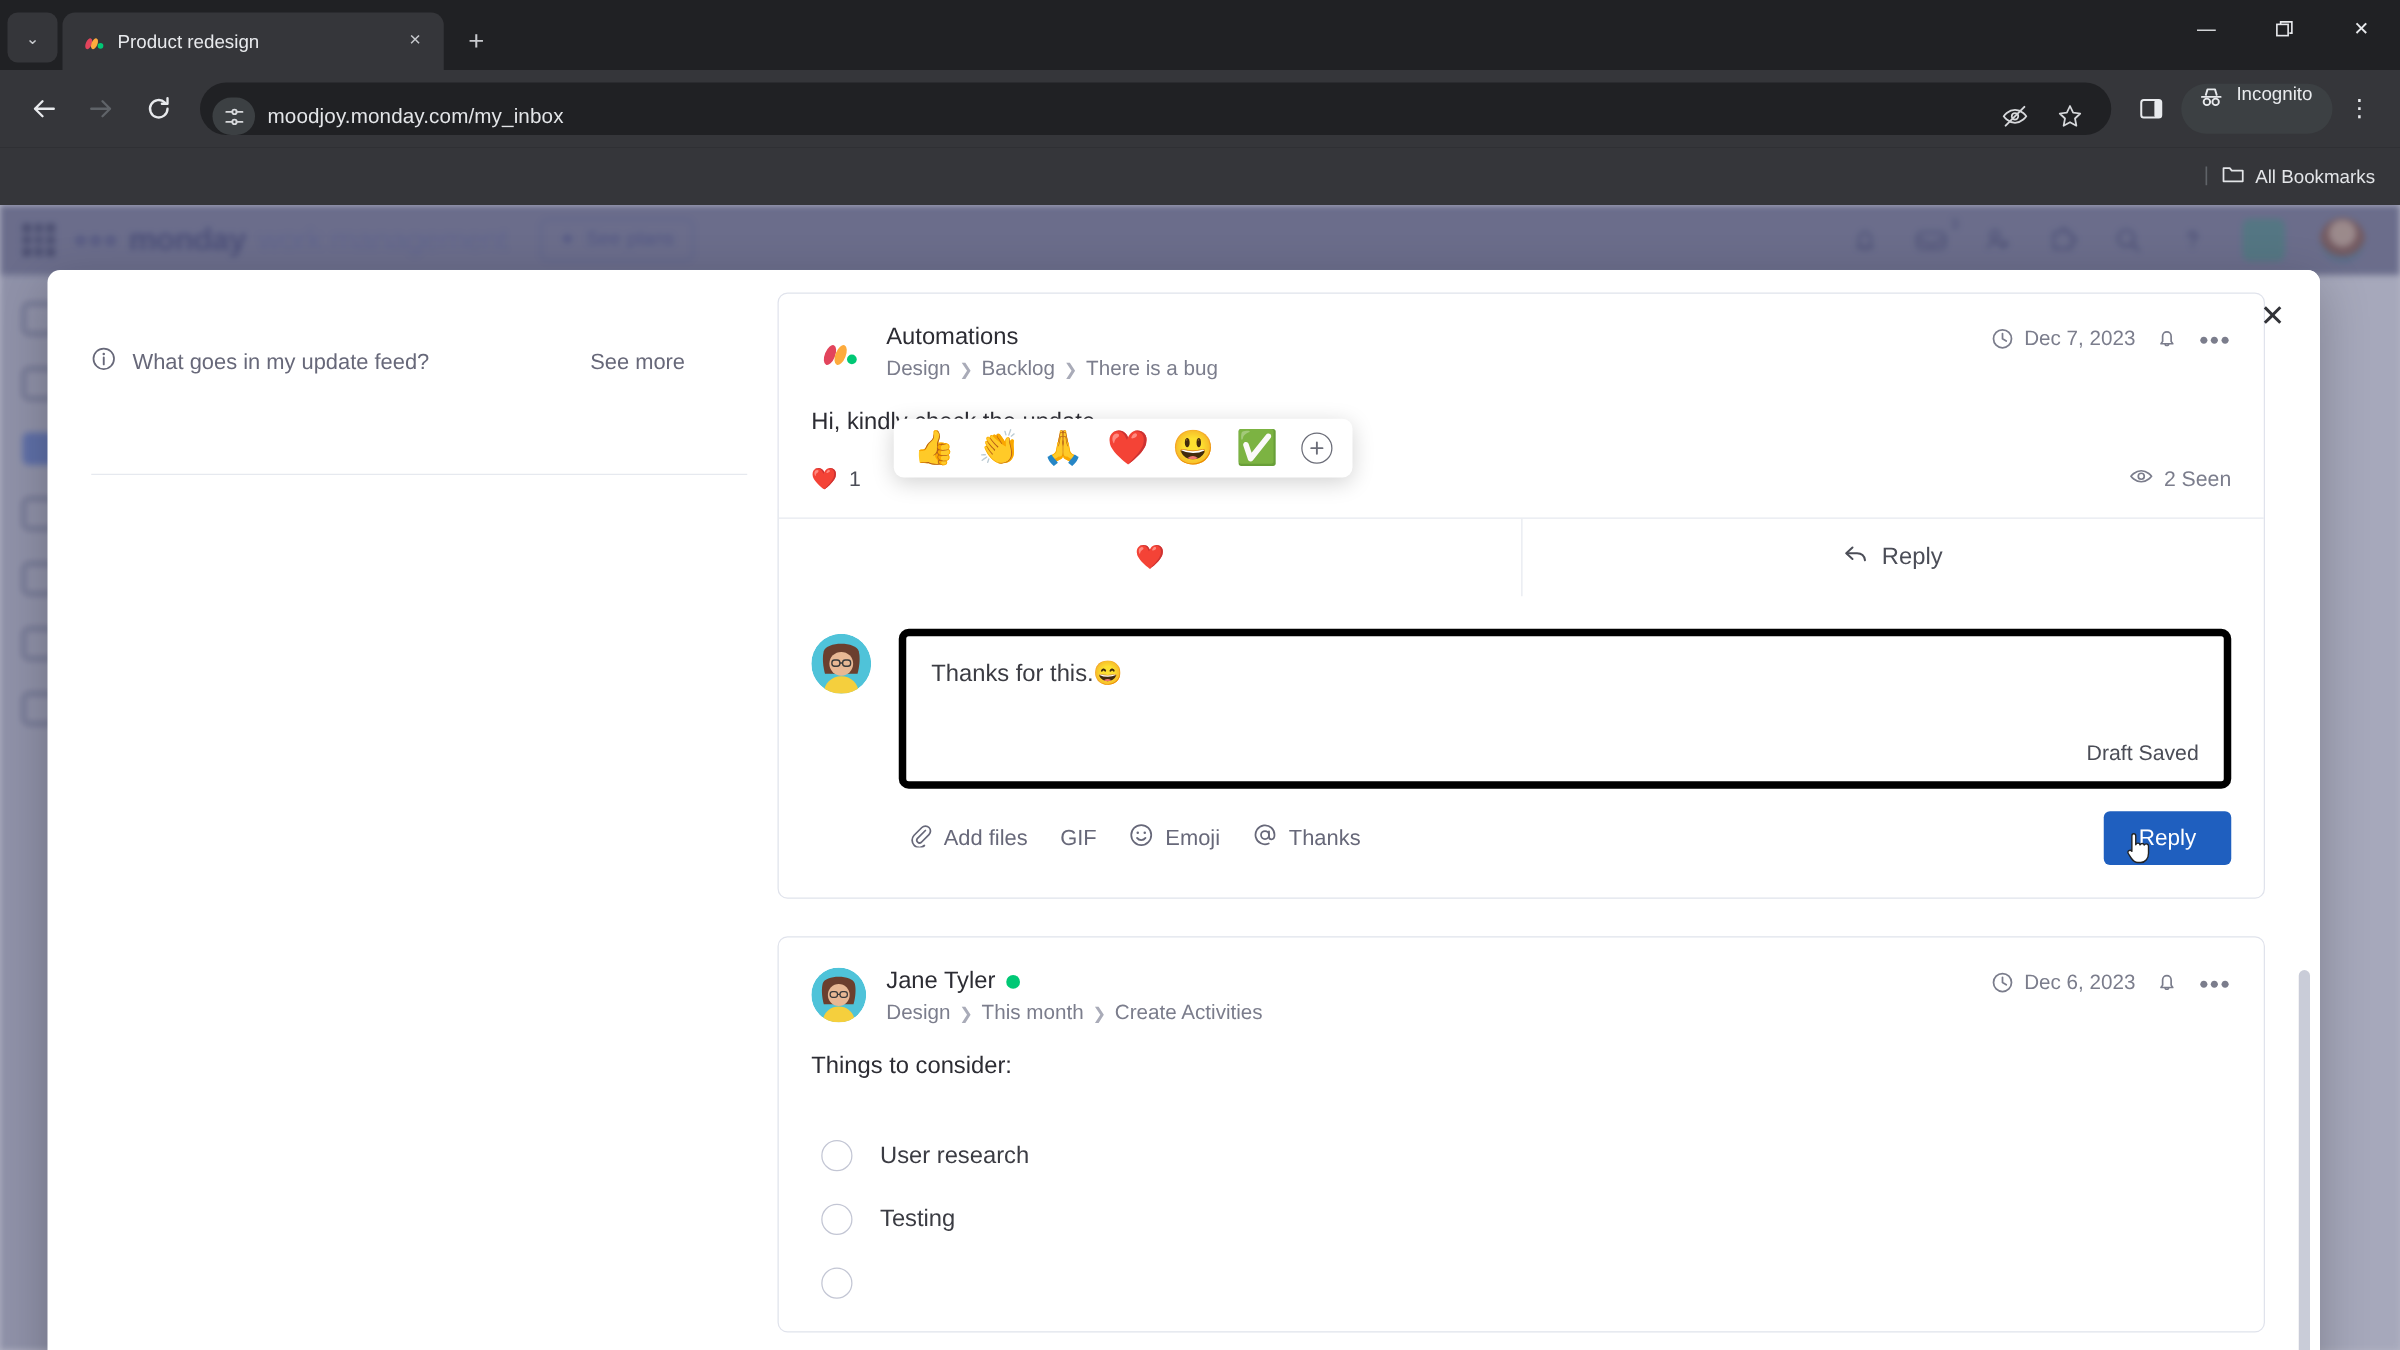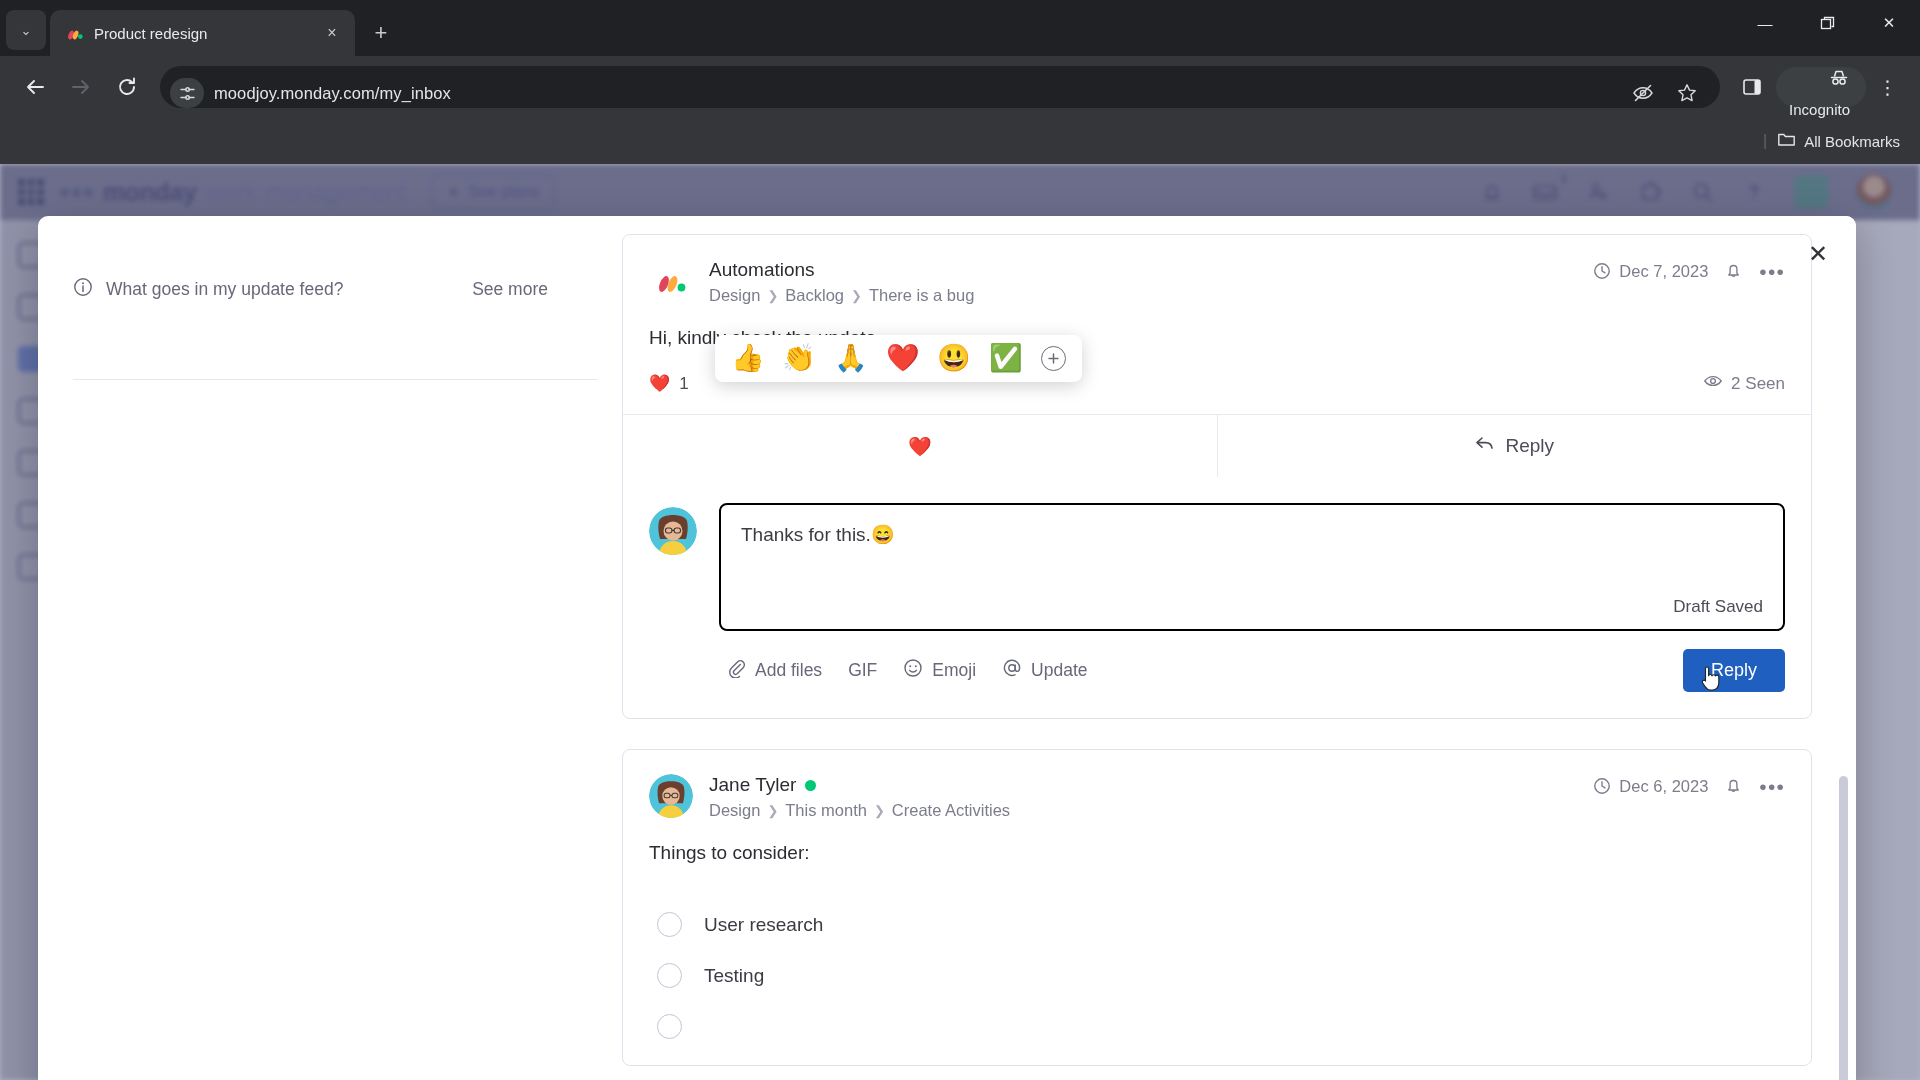--- a/index.html
+++ b/index.html
@@ -74,22 +74,22 @@
   }
   .omnibox-url { color: #e3e5e8; font-size: 16.5px; letter-spacing: .1px; }
   .omnibox-actions { margin-left: auto; display: flex; align-items: center; gap: 10px; padding-right: 8px;}
   .tb-icon {
     width: 34px; height: 34px; display: flex; align-items: center; justify-content: center;
     color: #d6d8db;
   }
   .side-panel-btn { width: 40px; height: 40px; display:flex; align-items:center; justify-content:center; color:#e8eaed; }
   .incognito-chip {
     height: 40px; background: #3c4043; border-radius: 20px;
-    display: flex; align-items: flex-end; gap: 9px; padding: 0 16px 0 13px;
-    color: #e8eaed; font-size: 15px; flex-direction: column;
+    display: flex; align-items: flex-start; gap: 9px; padding: 0 16px 0 13px;
+    color: #e8eaed; font-size: 15px;
   }
   .kebab { width: 36px; height: 40px; display:flex; align-items:center; justify-content:center; color:#e8eaed; font-size: 19px; letter-spacing: 1px;}
 
   .bookmarkbar {
     height: 46px; background: #35363a;
     display: flex; align-items: center; justify-content: flex-end;
     padding-right: 20px; gap: 10px;
   }
   .bm-sep { color: #5f6368; font-size: 16px; }
   .bm-all { display: flex; align-items: center; gap: 8px; color: #e3e5e8; font-size: 15px; }
@@ -212,21 +212,21 @@
   .action-cell {
     flex: 1 1 0; height: 62px; display: flex; align-items: center; justify-content: center;
     gap: 10px; color: #4b4d57; font-size: 19px;
   }
   .action-cell + .action-cell { border-left: 1px solid #e6e9ef; }
 
   .compose-wrap { padding: 26px 26px 26px 26px; display: flex; gap: 22px; align-items: flex-start; }
   .compose-avatar { width: 48px; height: 48px; flex: 0 0 48px; border-radius: 50%; overflow: hidden; margin-top: 4px;}
   .compose-col { flex: 1 1 auto; }
   .compose-box {
-    border: 2px solid #000000; border-radius: 8px; min-height: 128px;
+    border: 6px solid #000000; border-radius: 8px; min-height: 128px;
     padding: 18px 36px 10px 20px; position: relative;
   }
   .compose-text { font-size: 19px; color: #3b3c43; }
   .draft-saved { position: absolute; right: 20px; bottom: 12px; font-size: 17px; color: #4b4d57; }
   .compose-tools { display: flex; gap: 26px; margin-top: 18px; padding-left: 8px;}
   .tool { display: flex; align-items: center; gap: 9px; color: #676879; font-size: 17.5px; }
   .reply-btn {
     margin-left: auto; background: #1f5fbf; color: #fff; font-size: 18px;
     border-radius: 5px; padding: 11px 28px; position: relative;
   }
@@ -581,21 +581,21 @@
                   </span>
                   <span>Emoji</span>
                 </span>
                 <span class="tool">
                   <span>
                     <svg width="20" height="20" viewBox="0 0 20 20">
                         <circle cx="10" cy="10" r="3.2" stroke="#676879" stroke-width="1.4" fill="none"></circle>
                         <path d="M13.2 7v4.3c0 1.3.8 2.1 2 2.1 1.5 0 2.4-1.4 2.4-3.4A7.6 7.6 0 1 0 13 16.8" stroke="#676879" stroke-width="1.4" fill="none" stroke-linecap="round"></path>
                       </svg>
                   </span>
-                  <span>Update</span>
+                  <span>Thanks</span>
                 </span>
                 <span class="reply-btn">
                   <span>Reply</span>
                   <span class="cursor">
                     <svg width="22" height="30" viewBox="0 0 22 30">
                       <path d="M6 2c1 0 1.6.8 1.6 1.7v7.1c.3-.8 1-1.3 1.8-1.3.9 0 1.5.6 1.6 1.4.3-.7.9-1.1 1.7-1.1.8 0 1.5.5 1.7 1.2.3-.6.9-.9 1.6-.9 1 0 1.8.8 1.8 1.9v5.6c0 4-2.4 7.4-6.2 7.4H9.2c-2.6 0-3.7-1.2-5.3-3.6l-2.3-3.6c-.5-.8-.3-1.8.5-2.3.8-.5 1.8-.3 2.3.4l.1.2V3.7C4.5 2.8 5.1 2 6 2z" fill="#fff" stroke="#222" stroke-width="1.1" stroke-linejoin="round"></path>
                     </svg>
                   </span>
                 </span>
               </div>

